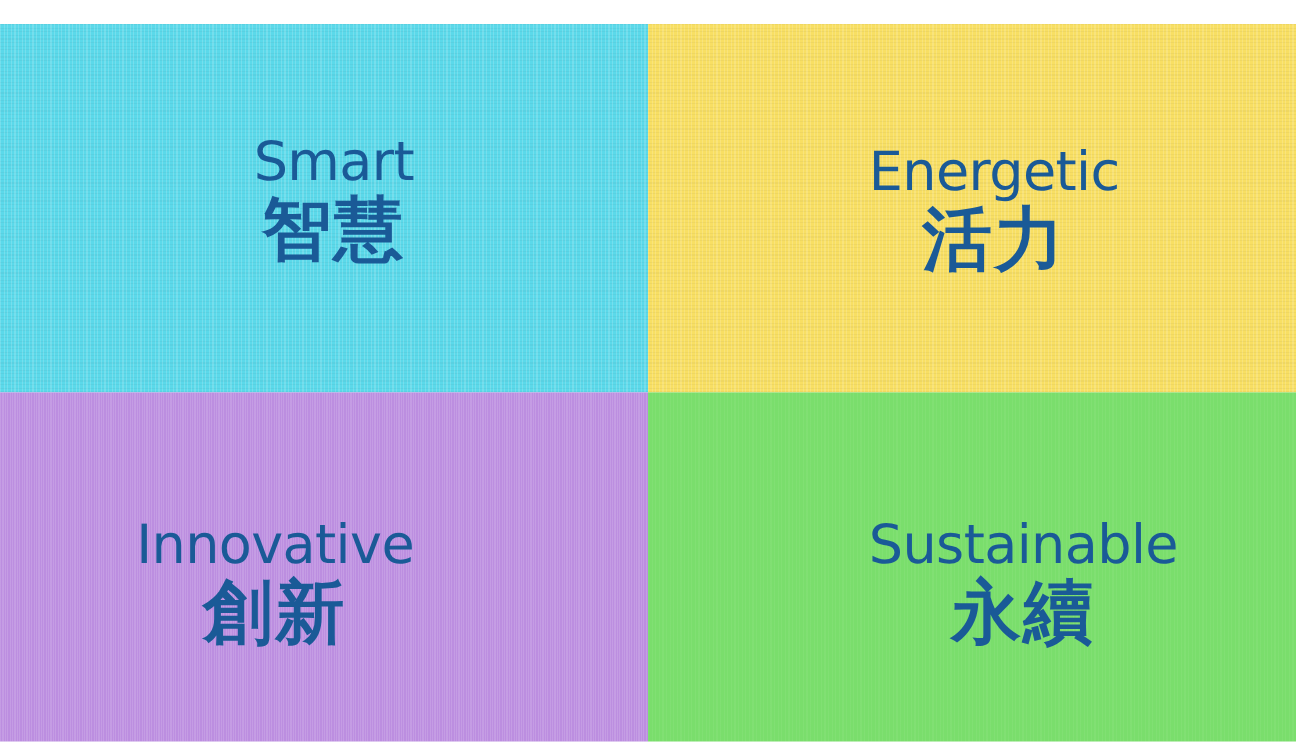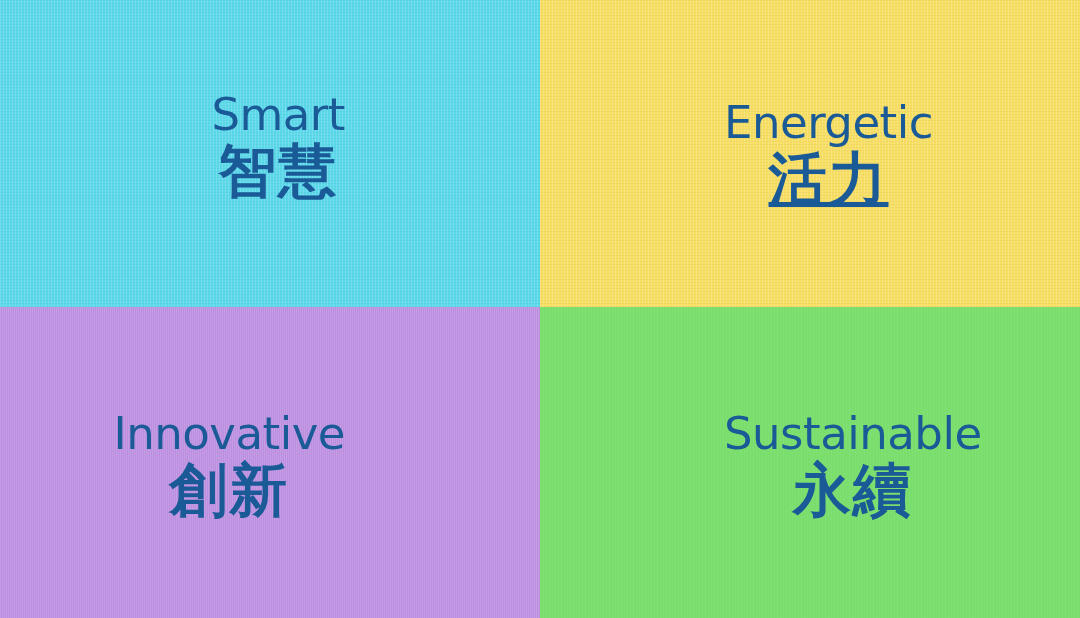--- a/index.html
+++ b/index.html
@@ -16,20 +16,21 @@
     position: relative;
     width: 1080px;
     height: 618px;
     overflow: hidden;
   }
 
   .quadrant {
     position: absolute;
     box-sizing: border-box;
     overflow: hidden;
+    margin-top: 20px;
   }
 
   
   .q-top-left     { left: 0;     top: 0;     width: 540px; height: 307px; }
   .q-top-right    { left: 540px; top: 0;     width: 633px; height: 307px; }
   .q-bottom-left  { left: 0;     top: 307px; width: 540px; height: 311px; }
   .q-bottom-right { left: 540px; top: 307px; width: 540px; height: 311px; }
 
   
   .texture {
@@ -111,21 +112,21 @@
     <div class="value-block align-left-quadrant tl-block">
       <span class="value-en" style="color: rgb(26, 90, 151);">Smart</span>
       <span class="value-zh" style="color: rgb(26, 90, 151);">智慧</span>
     </div>
   </div>
 
   <div class="quadrant q-top-right" style="background-color: rgb(248, 223, 99);">
     <div class="texture texture-weave"></div>
     <div class="value-block align-right-quadrant tr-block">
       <span class="value-en" style="color: rgb(26, 90, 151);">Energetic</span>
-      <span class="value-zh" style="color: rgb(26, 90, 151); text-decoration: underline;">活力</span>
+      <span class="value-zh" style="color: rgb(26, 90, 151);">活力</span>
     </div>
   </div>
 
   <div class="quadrant q-bottom-left" style="background-color: rgb(188, 142, 224);">
     <div class="texture texture-stripe"></div>
     <div class="value-block align-left-quadrant bl-block">
       <span class="value-en" style="color: rgb(26, 90, 151);">Innovative</span>
       <span class="value-zh" style="color: rgb(26, 90, 151);">創新</span>
     </div>
   </div>

